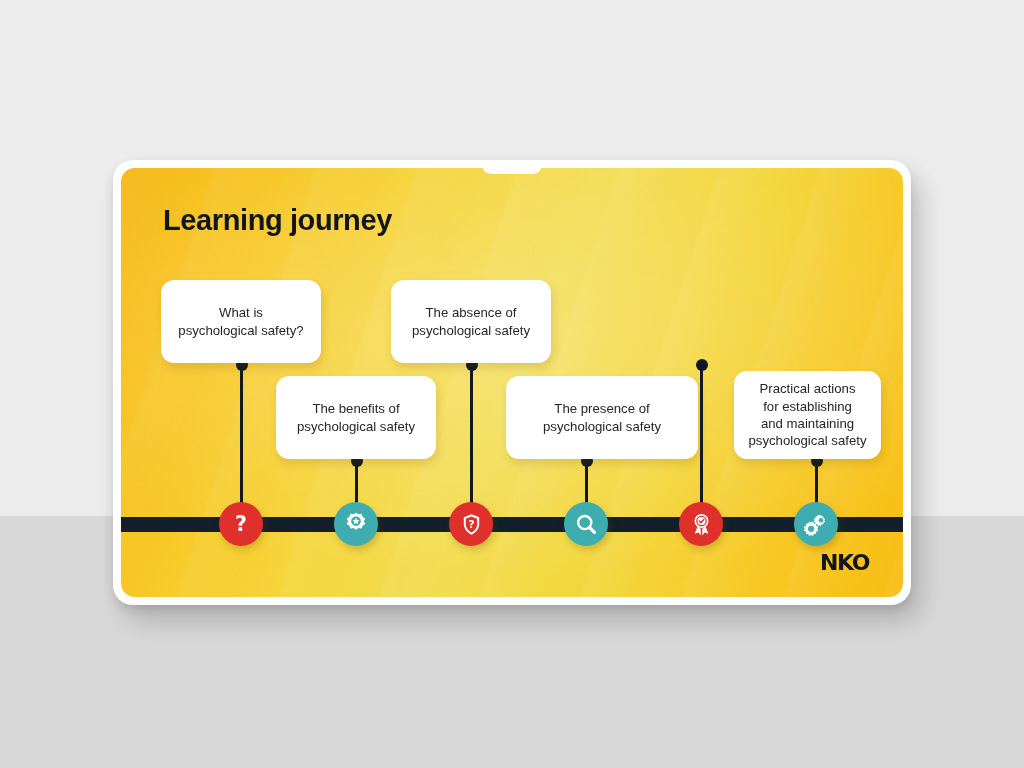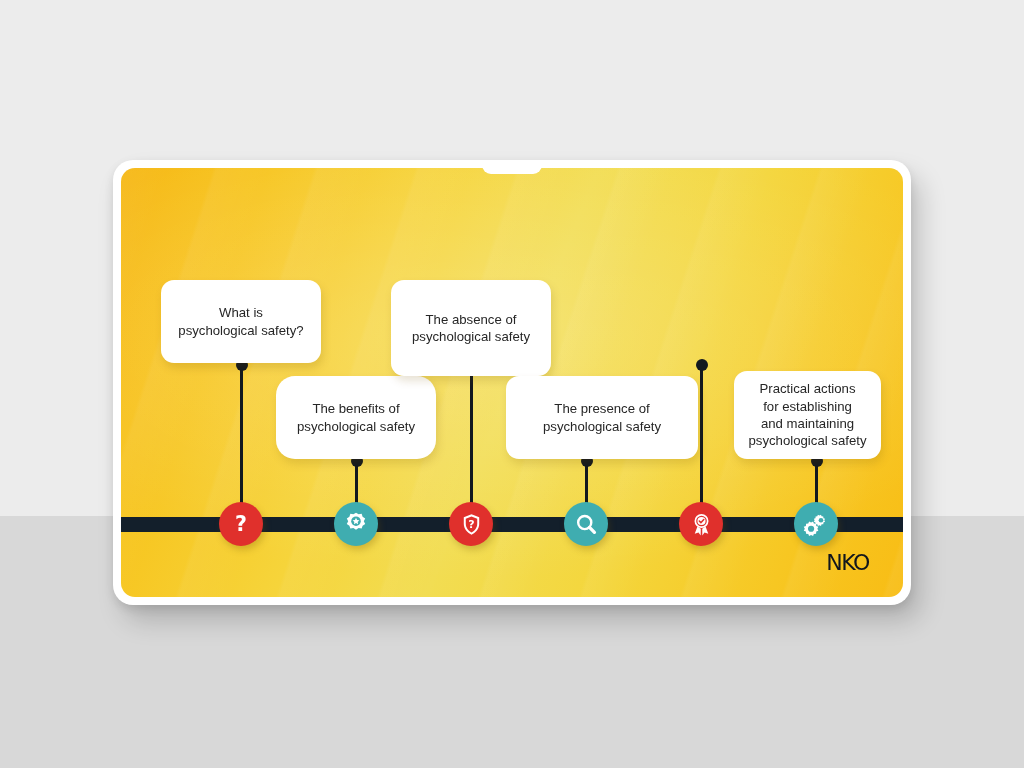--- a/index.html
+++ b/index.html
@@ -176,39 +176,40 @@
   }
   .node svg { display: block; }
 
   
   #logo {
     position: absolute;
     right: 34px;
     bottom: 22px;
     z-index: 5;
     font-size: 22px;
-    font-weight: normal;
+    font-weight: bold;
     letter-spacing: -1.4px;
     color: #11161d;
     font-family: "DejaVu Sans", sans-serif;
   }
 </style>
 </head>
 <body>
 
 <div id="scene">
 
   <div id="bg-upper"></div>
   <div id="bg-lower"></div>
 
   <div id="device">
     <div id="device-notch"></div>
 
     <div id="slide">
 
+      <div id="slide-title">Learning journey</div>
 
       <div class="connector" style="left:119px; top:196px; height:160px;"></div>
       <div class="connector-dot" style="left:120.5px; top:191px;"></div>
 
       <div class="connector" style="left:234px; top:292px; height:64px;"></div>
       <div class="connector-dot" style="left:235.5px; top:287px;"></div>
 
       <div class="connector" style="left:349px; top:196px; height:160px;"></div>
       <div class="connector-dot" style="left:350.5px; top:191px;"></div>
 
@@ -221,26 +222,26 @@
       <div class="connector" style="left:694px; top:292px; height:64px;"></div>
       <div class="connector-dot" style="left:695.5px; top:287px;"></div>
 
       <div id="timeline-bar"></div>
 
       <div class="card" style="left:40px; top:112px; width:160px; height:83px;">
         <span class="card-text">What is
 psychological safety?</span>
       </div>
 
-      <div class="card" style="left:155px; top:208px; width:160px; height:83px;border-radius:19px;">
+      <div class="card" style="left:155px; top:208px; width:160px; height:83px;">
         <span class="card-text">The benefits of
 psychological safety</span>
       </div>
 
-      <div class="card" style="left:270px; top:112px; width:160px; height:96px;">
+      <div class="card" style="left:270px; top:112px; width:160px; height:83px;">
         <span class="card-text">The absence of
 psychological safety</span>
       </div>
 
       <div class="card" style="left:385px; top:208px; width:192px; height:83px;">
         <span class="card-text">The presence of
 psychological safety</span>
       </div>
 
 

